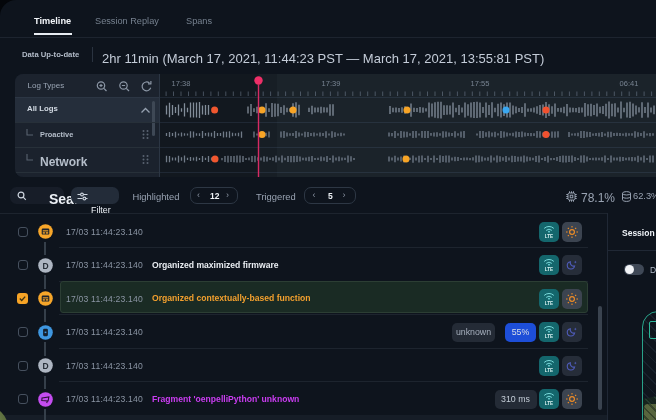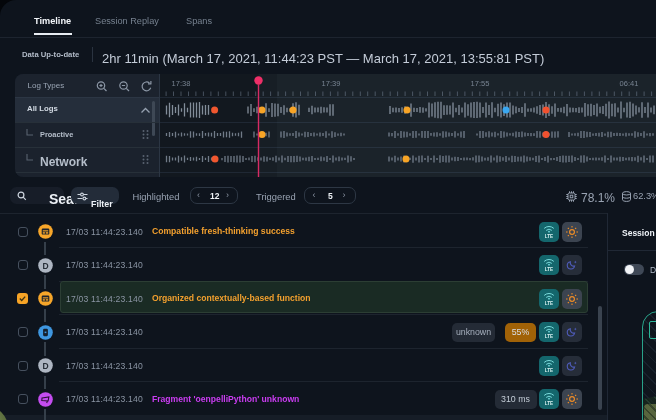--- a/index.html
+++ b/index.html
@@ -119,21 +119,21 @@
     <div class="txt" style="left:39px;top:4px;font-size:14px;font-weight:700;color:#edf1f6;">Search</div>
   </div>
   <div class="abs" style="left:71px;top:187px;width:47.5px;height:17px;border-radius:6.5px;background:#232c39;">
     <svg class="abs" style="left:6px;top:4.5px" width="11" height="9" viewBox="0 0 11 9">
         <g stroke="#cdd4de" stroke-width="1.1" fill="none">
           <path d="M0.5 2.5h3M6.5 2.5h4M0.5 6.5h5M9 6.5h1.5"></path>
           <circle cx="5" cy="2.5" r="1.4"></circle>
           <circle cx="7.4" cy="6.5" r="1.4"></circle>
         </g>
       </svg>
-    <div class="txt" style="left:20px;top:12px;font-size:8.9px;font-weight:700;color:#edf1f6;">Filter</div>
+    <div class="txt" style="left:20px;top:18px;font-size:8.9px;font-weight:400;color:#edf1f6;">Filter</div>
   </div>
   <div class="txt" style="left:132.5px;top:191px;font-size:9.4px;color:#99a3b2;">Highlighted</div>
   <div class="abs" style="left:190px;top:187px;width:48px;height:17px;border-radius:7px;border:1px solid #2d3744;">
     <div class="txt" style="left:6px;top:2px;font-size:9px;color:#8b95a4;">‹</div>
     <div class="txt" style="left:19px;top:3px;font-size:8.5px;font-weight:700;color:#eef2f6;">12</div>
     <div class="txt" style="left:35px;top:2px;font-size:9px;color:#8b95a4;">›</div>
   </div>
   <div class="txt" style="left:256px;top:191px;font-size:9.4px;color:#99a3b2;">Triggered</div>
   <div class="abs" style="left:303.5px;top:187px;width:52px;height:17px;border-radius:7px;border:1px solid #2d3744;">
     <div class="txt" style="left:8px;top:2px;font-size:9px;color:#8b95a4;">‹</div>
@@ -168,21 +168,20 @@
 <div class="abs" style="left:59px;top:34.0px;width:529px;height:1px;background:#1d242e;"></div>
 <div class="abs" style="left:18px;top:13.5px;width:10px;height:10px;border-radius:3px;border:1.5px solid #46505e;"></div>
 <div class="abs" style="left:37.5px;top:11.0px;width:15px;height:15px;"><svg width="15" height="15" viewBox="0 0 15 15">
 <circle cx="7.5" cy="7.5" r="7.3" fill="#f7a62a"></circle>
 <rect x="3.7" y="4.5" width="7.6" height="6.1" rx="1.2" fill="#1d232d"></rect>
 <rect x="4.8" y="6.3" width="5.4" height="1.1" fill="#f7a62a"></rect>
 <rect x="4.8" y="8.2" width="2.1" height="1.4" fill="#f7a62a"></rect>
 <rect x="7.8" y="8.2" width="2.4" height="1.4" fill="#f7a62a"></rect>
 </svg></div>
 <div class="txt" style="left:66px;top:13.5px;font-size:8.6px;letter-spacing:0.2px;color:#8b95a4;">17/03 11:44:23.140</div>
-<div class="txt" style="left:152px;top:13.0px;font-size:8.6px;font-weight:700;color:#f3a02e;">Compatible fresh-thinking success</div>
 <div class="abs" style="left:539px;top:8.5px;width:20px;height:20px;border-radius:5px;background:#14666c;">
 <svg width="14" height="14" viewBox="0 0 14 14" class="abs" style="left:3px;top:3px">
 <g stroke="#7adcdd" stroke-width="1.0" fill="none">
 <path d="M2.2 3.4a7 7 0 0 1 9.6 0"></path>
             <path d="M4.2 5.4a4.2 4.2 0 0 1 5.6 0"></path>
 </g>
 <circle cx="7" cy="6.7" r="0.9" fill="#6fd9dc"></circle>
 <text x="7" y="12.6" font-family="Liberation Sans, sans-serif" font-size="4.6" font-weight="700" fill="#d9f2f1" text-anchor="middle">LTE</text>
 </svg>
       </div>
@@ -194,20 +193,21 @@
 </g>
         </svg>
       </div>
 <div class="abs" style="left:59px;top:67.5px;width:529px;height:1px;background:#1d242e;"></div>
 <div class="abs" style="left:18px;top:47.0px;width:10px;height:10px;border-radius:3px;border:1.5px solid #46505e;"></div>
 <div class="abs" style="left:37.5px;top:44.5px;width:15px;height:15px;"><svg width="15" height="15" viewBox="0 0 15 15">
 <circle cx="7.5" cy="7.5" r="7.3" fill="#aeb6c2"></circle>
 <text x="7.5" y="10.8" font-family="Liberation Sans, sans-serif" font-size="8.5" font-weight="700" fill="#272e38" text-anchor="middle">D</text>
 </svg></div>
 <div class="txt" style="left:66px;top:47.0px;font-size:8.6px;letter-spacing:0.2px;color:#8b95a4;">17/03 11:44:23.140</div>
+<div class="txt" style="left:152px;top:46.5px;font-size:8.6px;font-weight:700;color:#e9edf2;">Organized maximized firmware</div>
 <div class="abs" style="left:539px;top:42.0px;width:20px;height:20px;border-radius:5px;background:#14666c;">
 <svg width="14" height="14" viewBox="0 0 14 14" class="abs" style="left:3px;top:3px">
 <g stroke="#7adcdd" stroke-width="1.0" fill="none">
 <path d="M2.2 3.4a7 7 0 0 1 9.6 0"></path>
             <path d="M4.2 5.4a4.2 4.2 0 0 1 5.6 0"></path>
 </g>
 <circle cx="7" cy="6.7" r="0.9" fill="#6fd9dc"></circle>
 <text x="7" y="12.6" font-family="Liberation Sans, sans-serif" font-size="4.6" font-weight="700" fill="#d9f2f1" text-anchor="middle">LTE</text>
 </svg>
       </div>
@@ -253,21 +253,21 @@
       </div>
 <div class="abs" style="left:59px;top:134.5px;width:529px;height:1px;background:#1d242e;"></div>
 <div class="abs" style="left:18px;top:114.0px;width:10px;height:10px;border-radius:3px;border:1.5px solid #46505e;"></div>
 <div class="abs" style="left:37.5px;top:111.5px;width:15px;height:15px;"><svg width="15" height="15" viewBox="0 0 15 15">
 <circle cx="7.5" cy="7.5" r="7.3" fill="#3f97e0"></circle>
 <rect x="5.1" y="3.8" width="4.8" height="7.4" rx="1.1" fill="#16202c"></rect>
 <rect x="6.6" y="6.6" width="1.8" height="1.5" fill="#3f97e0"></rect>
 </svg></div>
 <div class="txt" style="left:66px;top:114.0px;font-size:8.6px;letter-spacing:0.2px;color:#8b95a4;">17/03 11:44:23.140</div>
 <div class="abs" style="left:452px;top:109.5px;width:43px;height:19px;border-radius:5px;background:#242b36;text-align:center;line-height:19px;font-size:8.8px;color:#a6afbd;">unknown</div>
-<div class="abs" style="left:505px;top:109.5px;width:31px;height:19px;border-radius:5px;background:#a16207;text-align:center;line-height:19px;font-size:8.8px;color:#d9dee6;">55%</div>
+<div class="abs" style="left:505px;top:109.5px;width:31px;height:19px;border-radius:5px;background:#1d4ed8;text-align:center;line-height:19px;font-size:8.8px;color:#d9dee6;">55%</div>
 <div class="abs" style="left:539px;top:109.0px;width:20px;height:20px;border-radius:5px;background:#14666c;">
 <svg width="14" height="14" viewBox="0 0 14 14" class="abs" style="left:3px;top:3px">
 <g stroke="#7adcdd" stroke-width="1.0" fill="none">
 <path d="M2.2 3.4a7 7 0 0 1 9.6 0"></path>
             <path d="M4.2 5.4a4.2 4.2 0 0 1 5.6 0"></path>
 </g>
 <circle cx="7" cy="6.7" r="0.9" fill="#6fd9dc"></circle>
 <text x="7" y="12.6" font-family="Liberation Sans, sans-serif" font-size="4.6" font-weight="700" fill="#d9f2f1" text-anchor="middle">LTE</text>
 </svg>
       </div>

